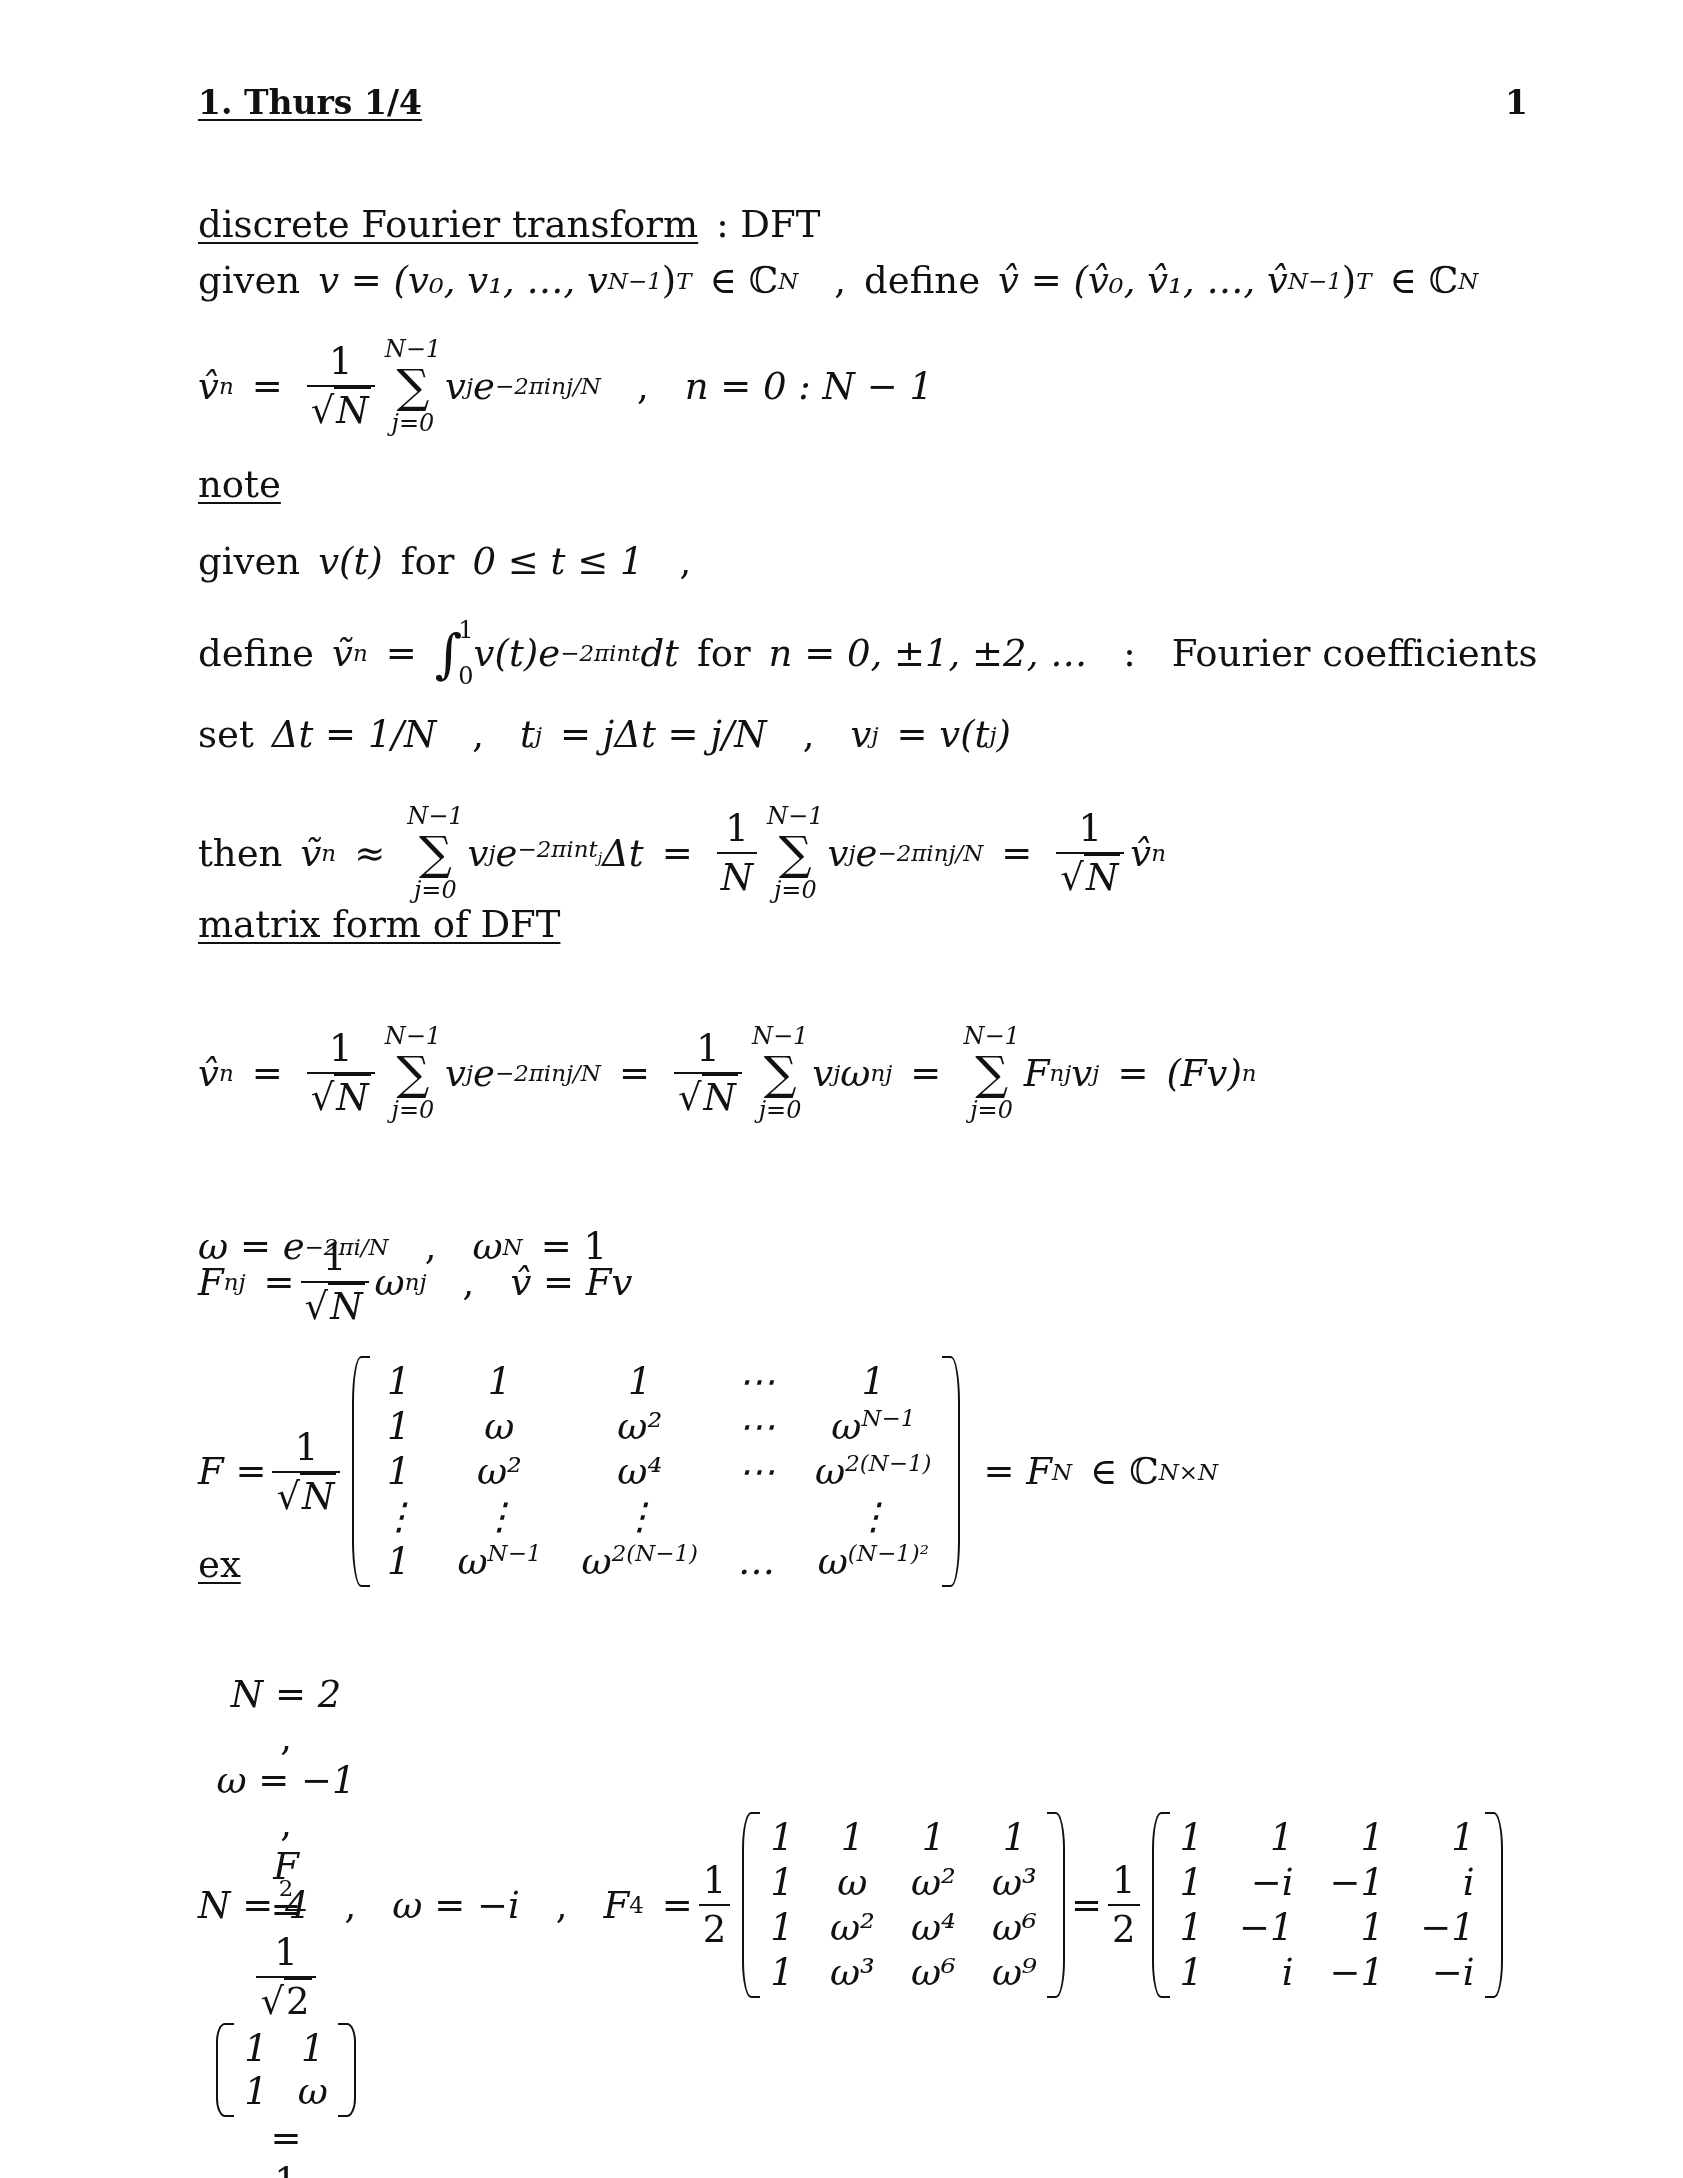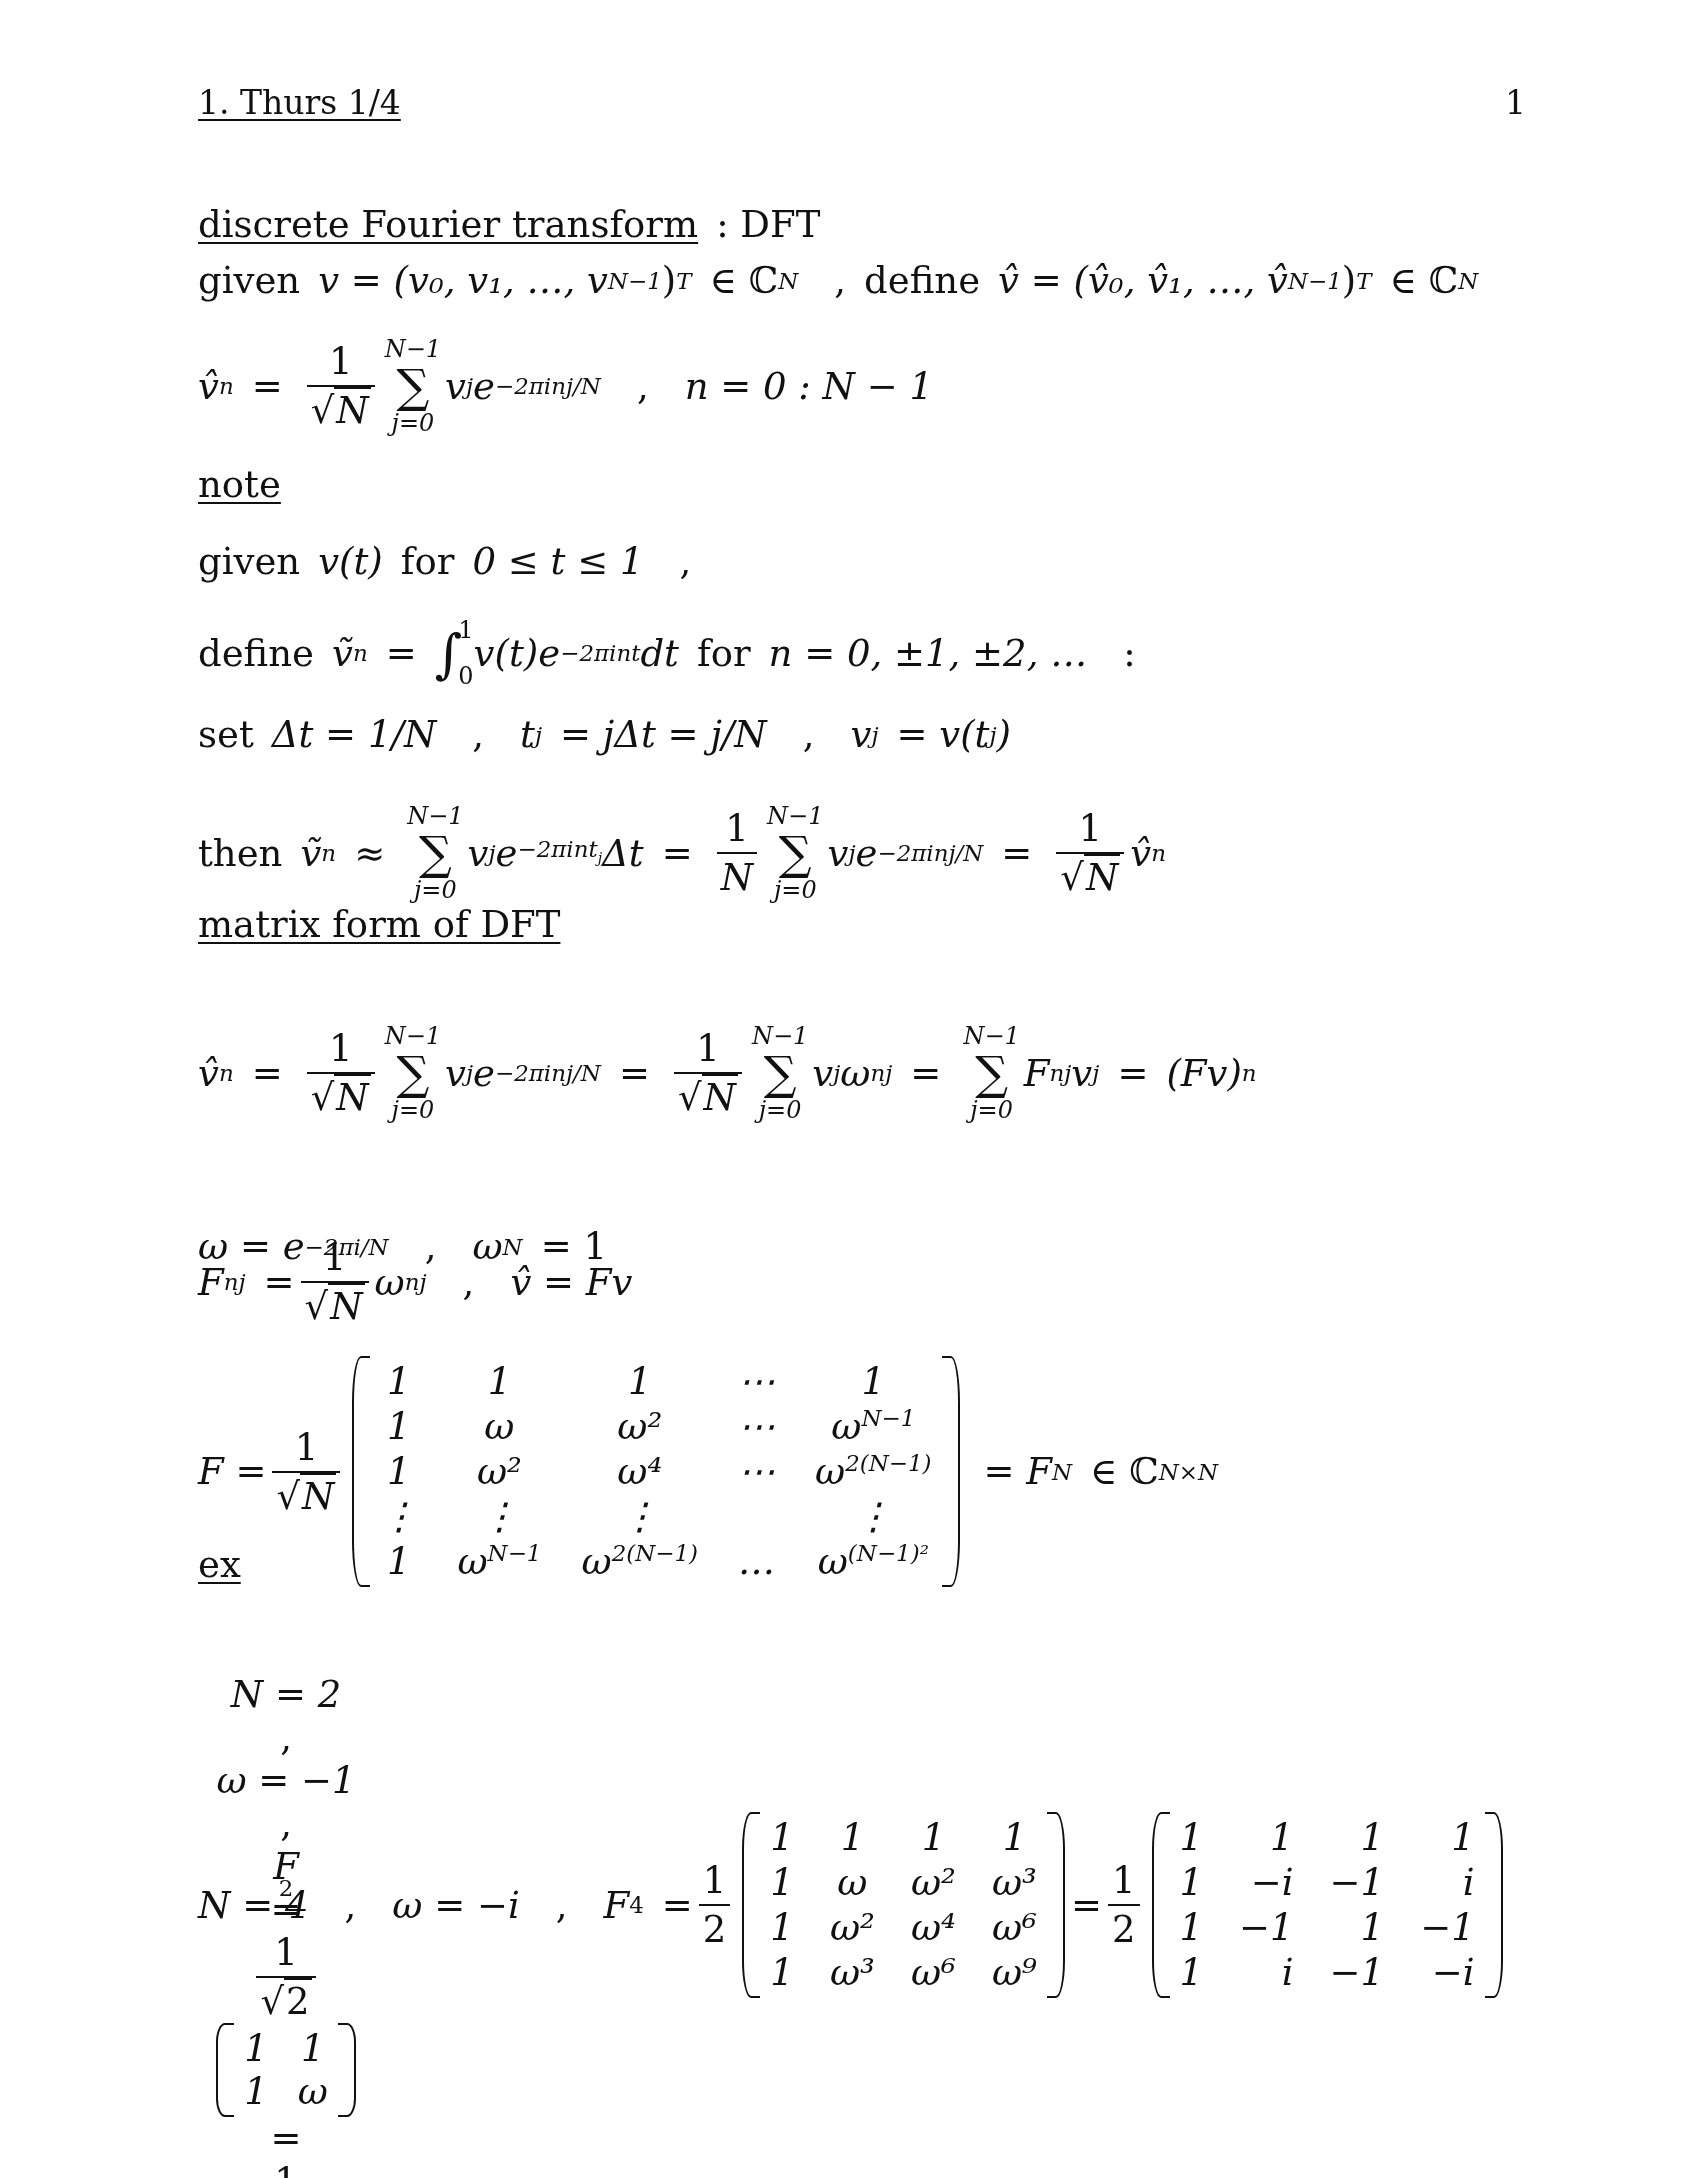--- a/index.html
+++ b/index.html
@@ -1,18 +1,18 @@
 <!DOCTYPE html>
 <html><head>
 <meta charset="utf-8">
 <style>
   html, body { margin: 0; padding: 0; background: #ffffff; }
   body { width: 1683px; height: 2178px; position: relative; overflow: hidden;
          font-family: "DejaVu Serif", "Liberation Serif", serif; color: #111; }
-  .abs { position: absolute; white-space: nowrap; }
+  .abs { position: absolute; white-space: nowrap; font-weight: bold; }
   .txt { font-size: 37px; }
   .u { text-decoration: underline; text-underline-offset: 5px; text-decoration-thickness: 1.5px; }
   .m { font-style: italic; }
   .r { font-style: normal; }
   .line { position: absolute; left: 198px; font-size: 37px; display: flex; align-items: center; white-space: nowrap; }
   .line > * { margin-right: 0; }
   .sp { display: inline-block; width: 18px; }
   .sp2 { display: inline-block; width: 36px; }
   sup, sub { font-size: 0.62em; line-height: 0; }
   .frac { display: inline-flex; flex-direction: column; align-items: center; vertical-align: middle; margin: 0 6px; }
@@ -128,20 +128,21 @@
   <span class="m">v(t)e</span>
     <sup class="m">−2πint</sup>
     <span class="m">dt</span>
   <span class="sp"></span>
     <span>for</span>
     <span class="sp"></span>
   <span class="m">n = 0, ±1, ±2, …</span>
     <span class="sp2"></span>
   <span>:</span>
     <span class="sp2"></span>
+  <span>Fourier coefficients</span>
 </div>
 
 <div class="line" style="top:713px;">
   <span>set</span>
     <span class="sp"></span>
   <span class="m">Δt = 1/N</span>
     <span class="sp2"></span>
     <span>,</span>
     <span class="sp2"></span>
   <span class="m">t</span>

